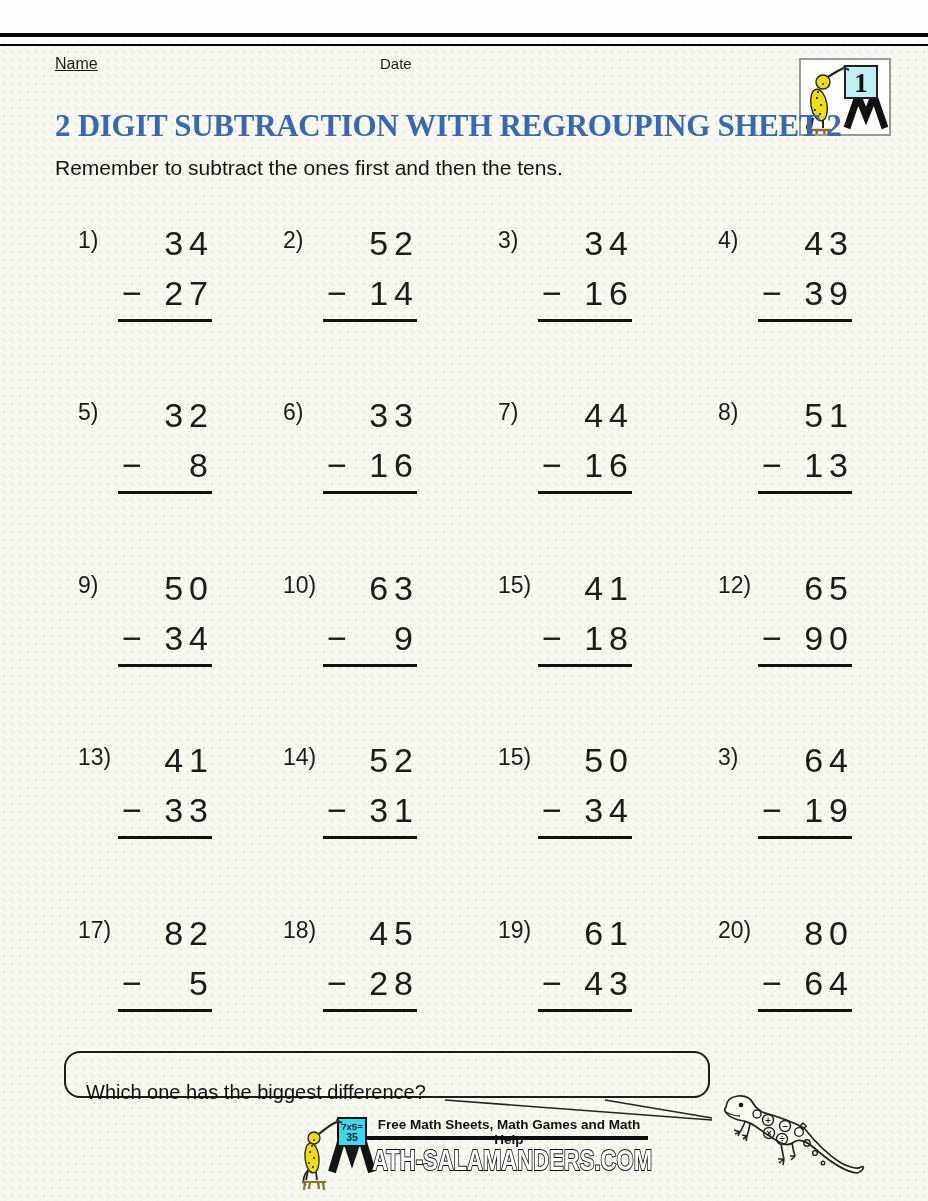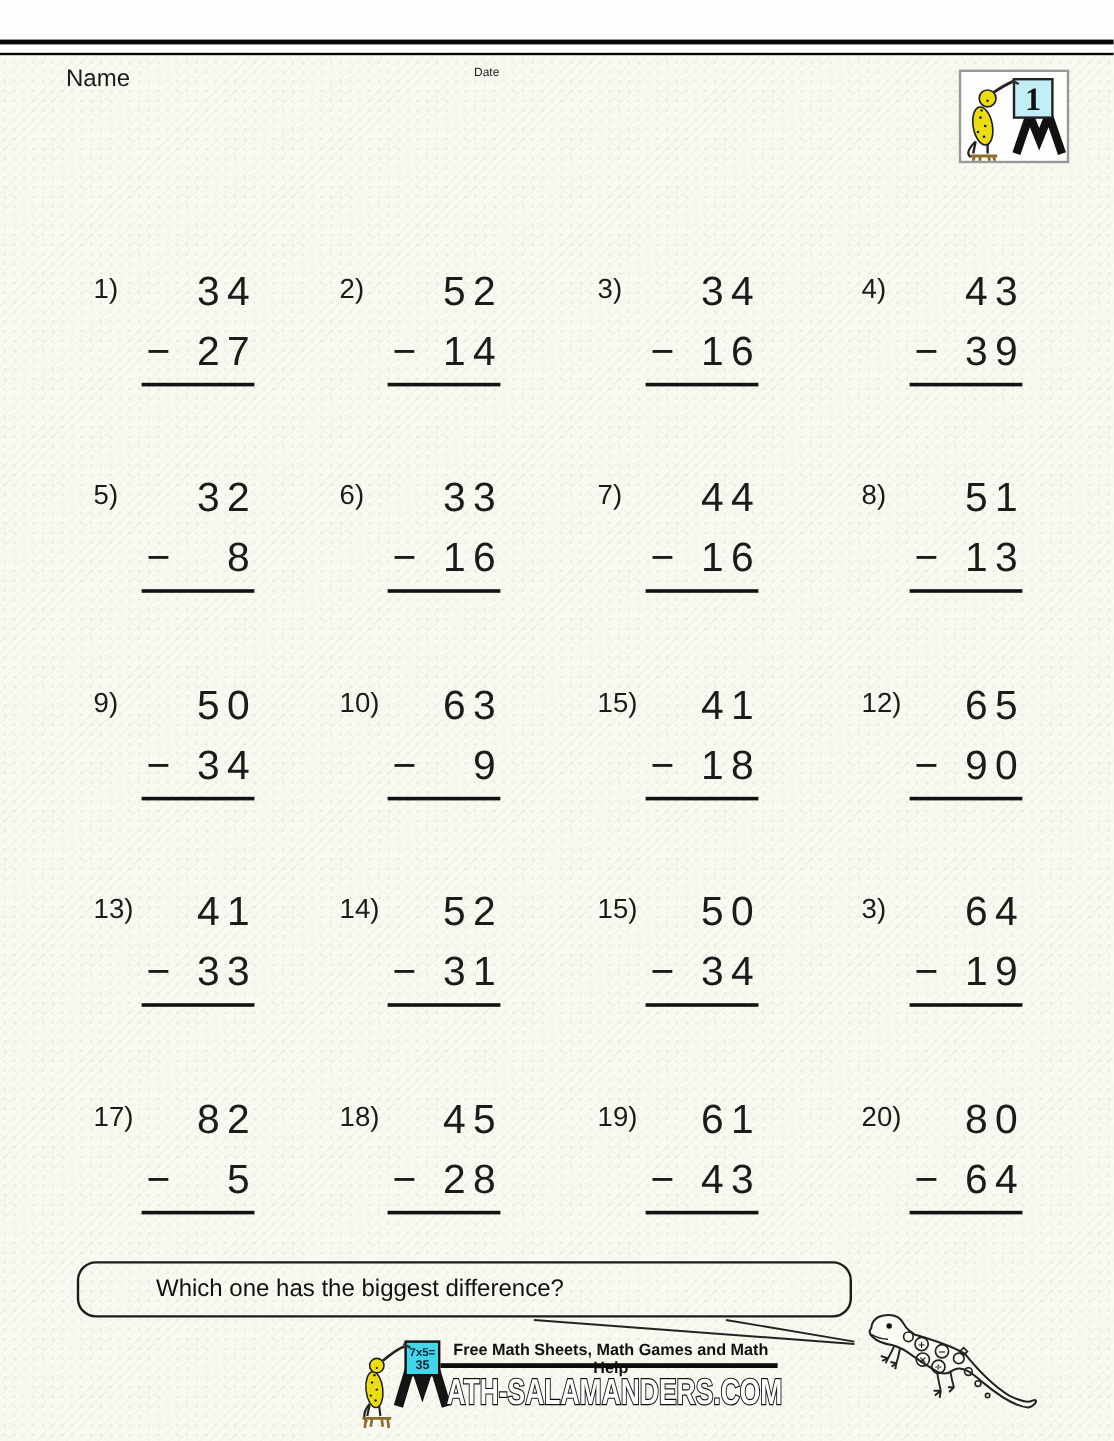--- a/index.html
+++ b/index.html
@@ -6,22 +6,22 @@
   body{width:928px;height:1201px;position:relative;overflow:hidden;
        font-family:"Liberation Sans",sans-serif;color:#1b1b1b;}
   .page{position:absolute;inset:0;background:#f8f9f1;
         background-image:
           radial-gradient(circle,#e4e6d6 1px,transparent 1.2px),
           repeating-linear-gradient(135deg,rgba(195,200,175,.10) 0 1px,transparent 1px 6px);
         background-size:8px 8px,auto;}
   .topwhite{position:absolute;left:0;top:0;width:100%;height:33px;background:#fefefe;}
   .toprule{position:absolute;left:0;top:33px;width:100%;height:7px;
            border-top:4px solid #070707;border-bottom:2px solid #070707;background:#fff;}
-  .namelabel{position:absolute;left:55px;top:55px;font-size:20px;}
-  .datelabel{position:absolute;left:395px;top:55px;font-size:10px;text-align:right;}
+  .namelabel{position:absolute;left:55px;top:55px;font-size:16px;text-decoration:underline;}
+  .datelabel{position:absolute;left:380px;top:55px;font-size:15px;text-align:right;}
   .badge{position:absolute;left:799px;top:58px;width:92px;height:78px;background:#fdfdfb;
          border:2px solid #999;box-sizing:border-box;}
   .title{position:absolute;left:55px;top:108px;width:760px;
          font-family:"Liberation Serif",serif;font-weight:600;font-size:31px;
          letter-spacing:-0.3px;color:var(--title_blue,#3a68aa);white-space:nowrap;}
   .subtitle{position:absolute;left:55px;top:156px;font-size:21px;color:#141414;}
 
   .grid{position:absolute;left:78px;top:224px;display:grid;
         grid-template-columns:205px 215px 220px 172px;grid-auto-rows:172.4px;}
   .cell{display:flex;align-items:flex-start;}
@@ -30,21 +30,21 @@
   .minuend{font-size:34px;line-height:38px;text-align:right;
            letter-spacing:6px;margin-right:-6px;white-space:nowrap;}
   .subrow{display:flex;justify-content:space-between;align-items:baseline;
           font-size:34px;line-height:38px;}
   .minus{flex:none;}
   .subtrahend{letter-spacing:6px;margin-right:-6px;white-space:nowrap;margin-top:12px;}
   .ansline{height:0;border-bottom:3px solid #121212;width:94px;margin-left:-4px;margin-top:7px;}
 
   .bubble{position:absolute;left:64px;top:1051px;width:646px;height:47px;box-sizing:border-box;
           border:2.5px solid #1c1c1c;border-radius:16px;}
-  .bubble .qtext{padding:10px 0 0 20px;font-size:20px;color:#111;margin-left:44px;}
+  .bubble .qtext{padding:28px 0 0 20px;font-size:20px;color:#111;}
   .tailsvg{position:absolute;left:440px;top:1095px;}
   .geckosvg{position:absolute;left:700px;top:1083px;}
   .leftlogo{position:absolute;left:300px;top:1110px;}
   .tagline{position:absolute;left:370px;top:1117px;width:278px;text-align:center;
            font-size:13.5px;font-weight:bold;color:#111;}
   .fatline{position:absolute;left:367px;top:1136px;width:281px;height:4px;background:#0d0d0d;}
   .sitesvg{position:absolute;left:370px;top:1139px;}
 </style>
 </head>
 <body>
@@ -76,20 +76,22 @@
           <circle cx="19" cy="54" r="1.1"></circle>
         <circle cx="22" cy="24" r="1.0"></circle>
           <circle cx="17" cy="32" r="1.0"></circle>
       </g>
       <g stroke="#8a6f2a" stroke-width="2.4">
         <path d="M8,70 L30,70 M11,70 L9,79 M27,70 L29,79 M16,70 L15,78 M23,70 L24,78"></path>
       </g>
     </svg>
   </div>
 
+  <div class="title">2 DIGIT SUBTRACTION WITH REGROUPING SHEET 2</div>
+  <div class="subtitle">Remember to subtract the ones first and then the tens.</div>
 
   <div class="grid">
     <div class="cell">
       <span class="plabel">1)</span>
       <div class="stack">
         <div class="minuend">34</div>
         <div class="subrow">
           <span class="minus">−</span>
           <span class="subtrahend">27</span>
         </div>

